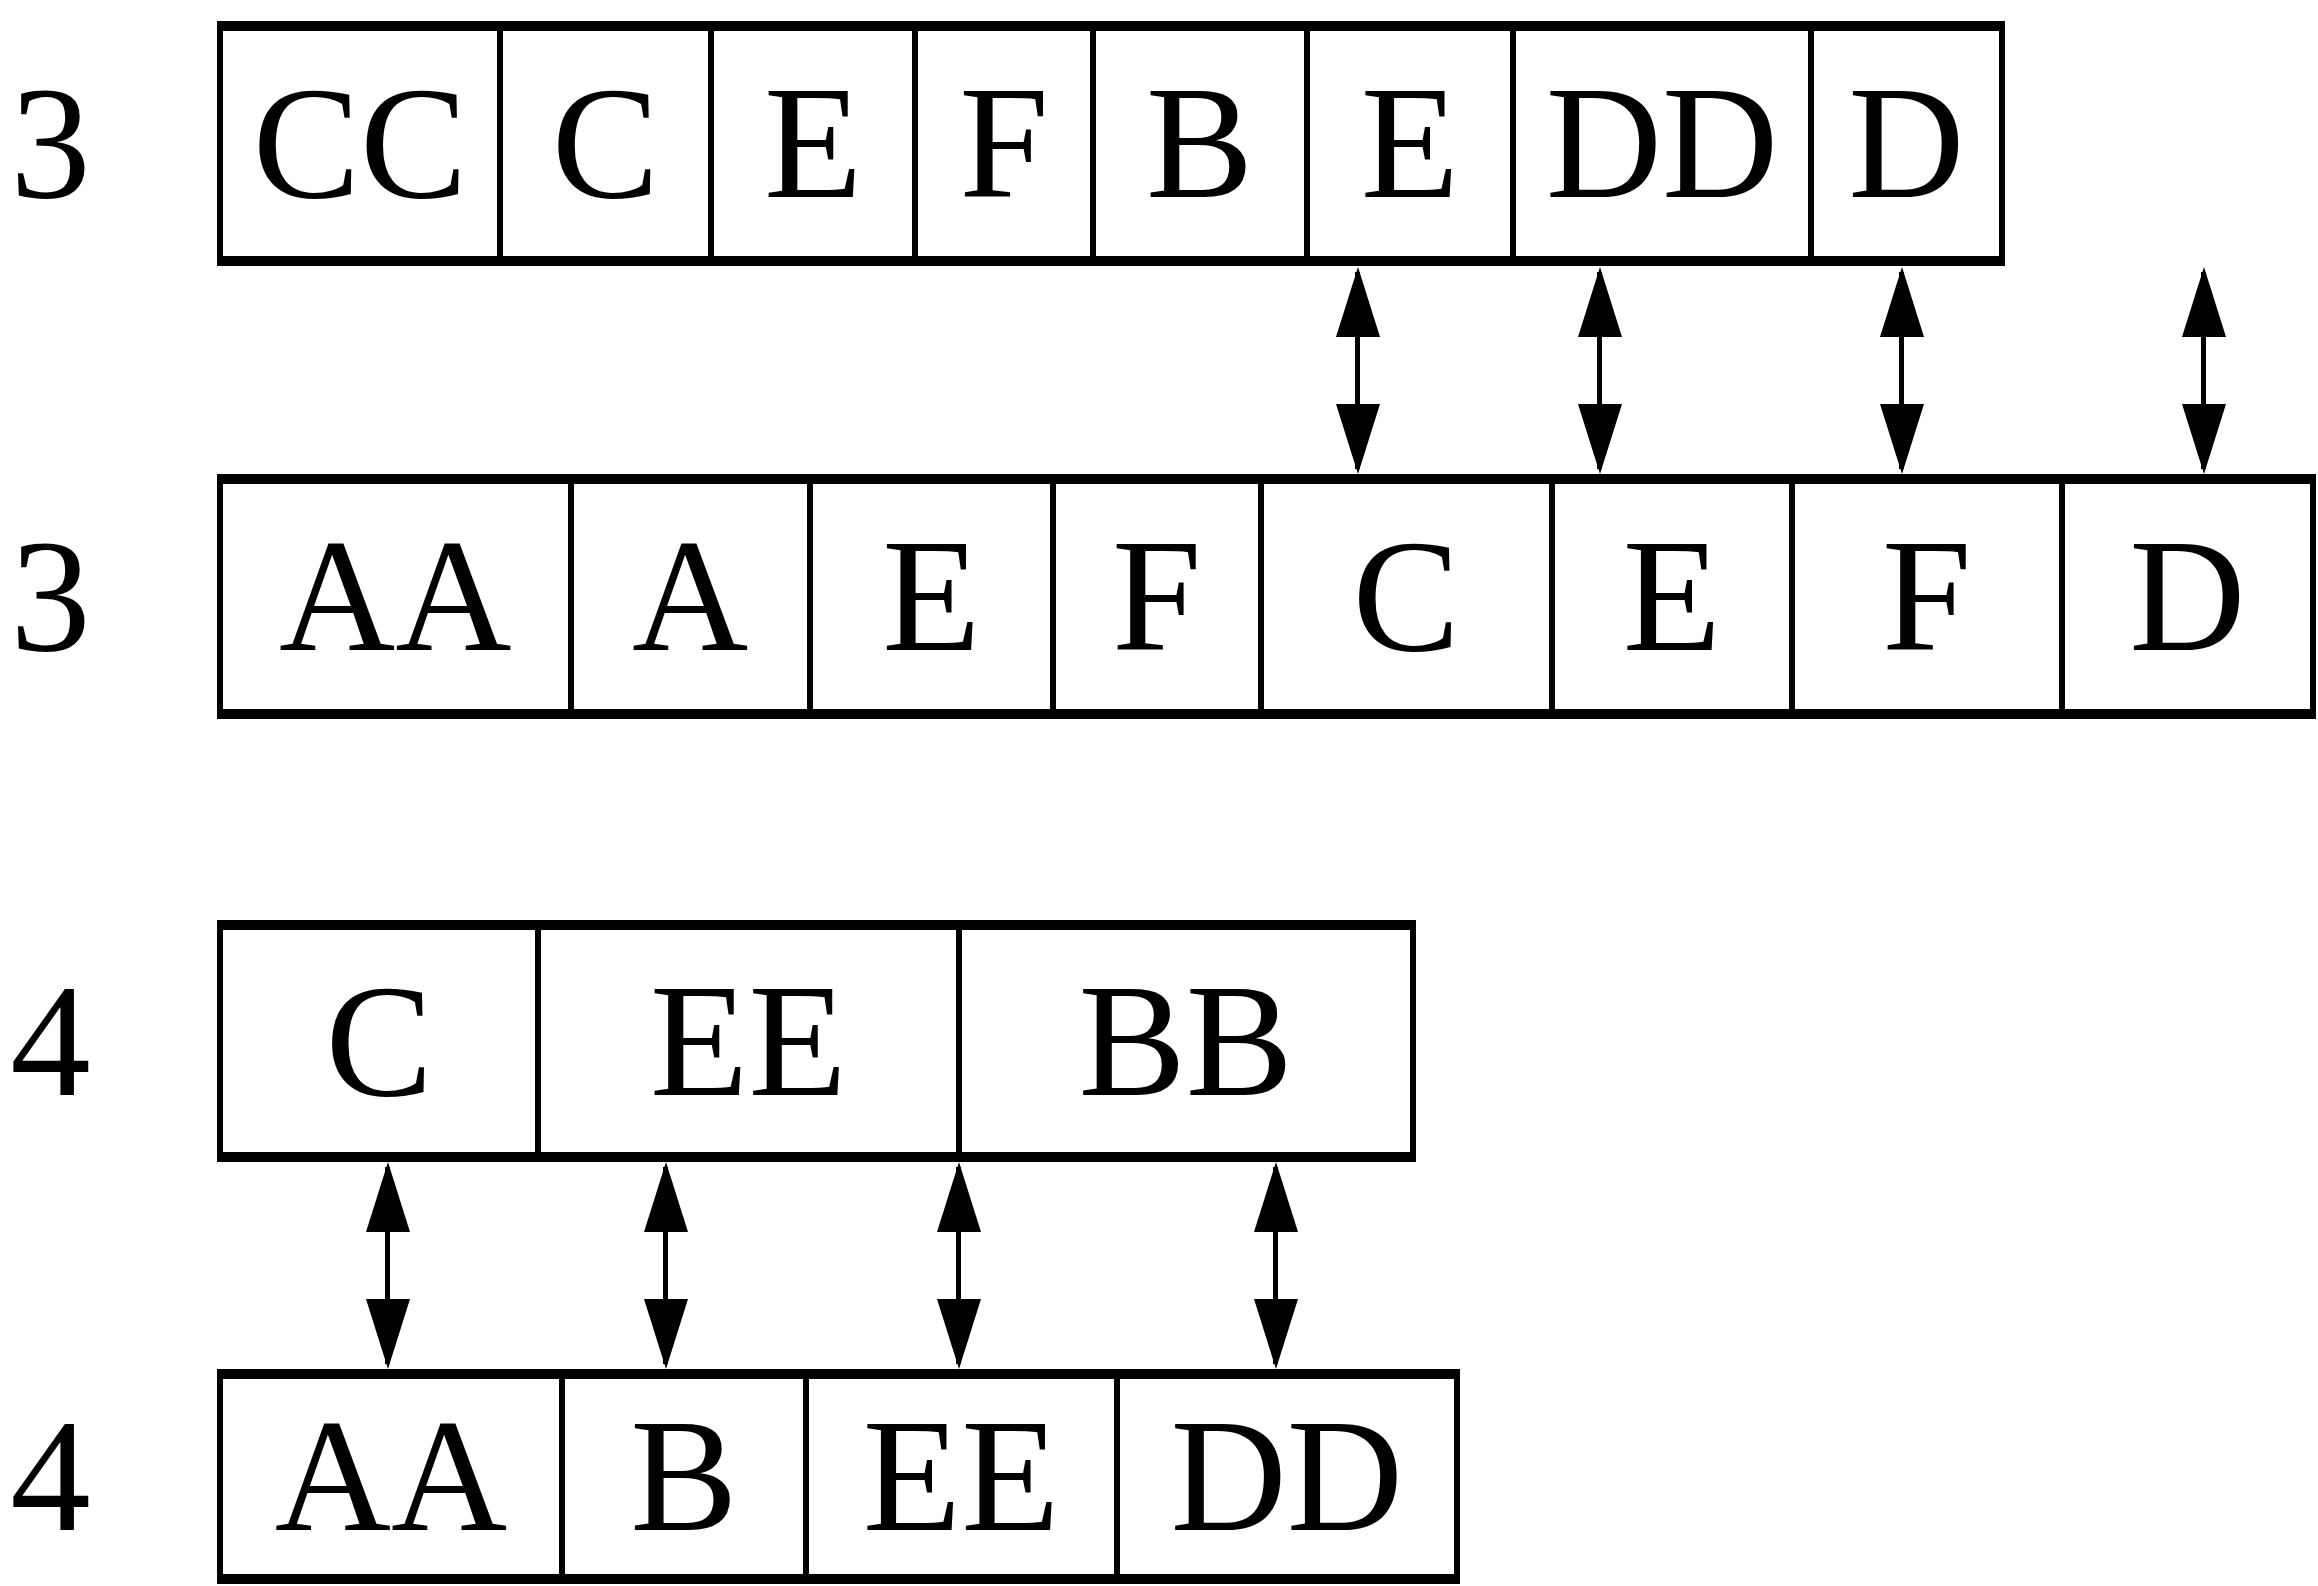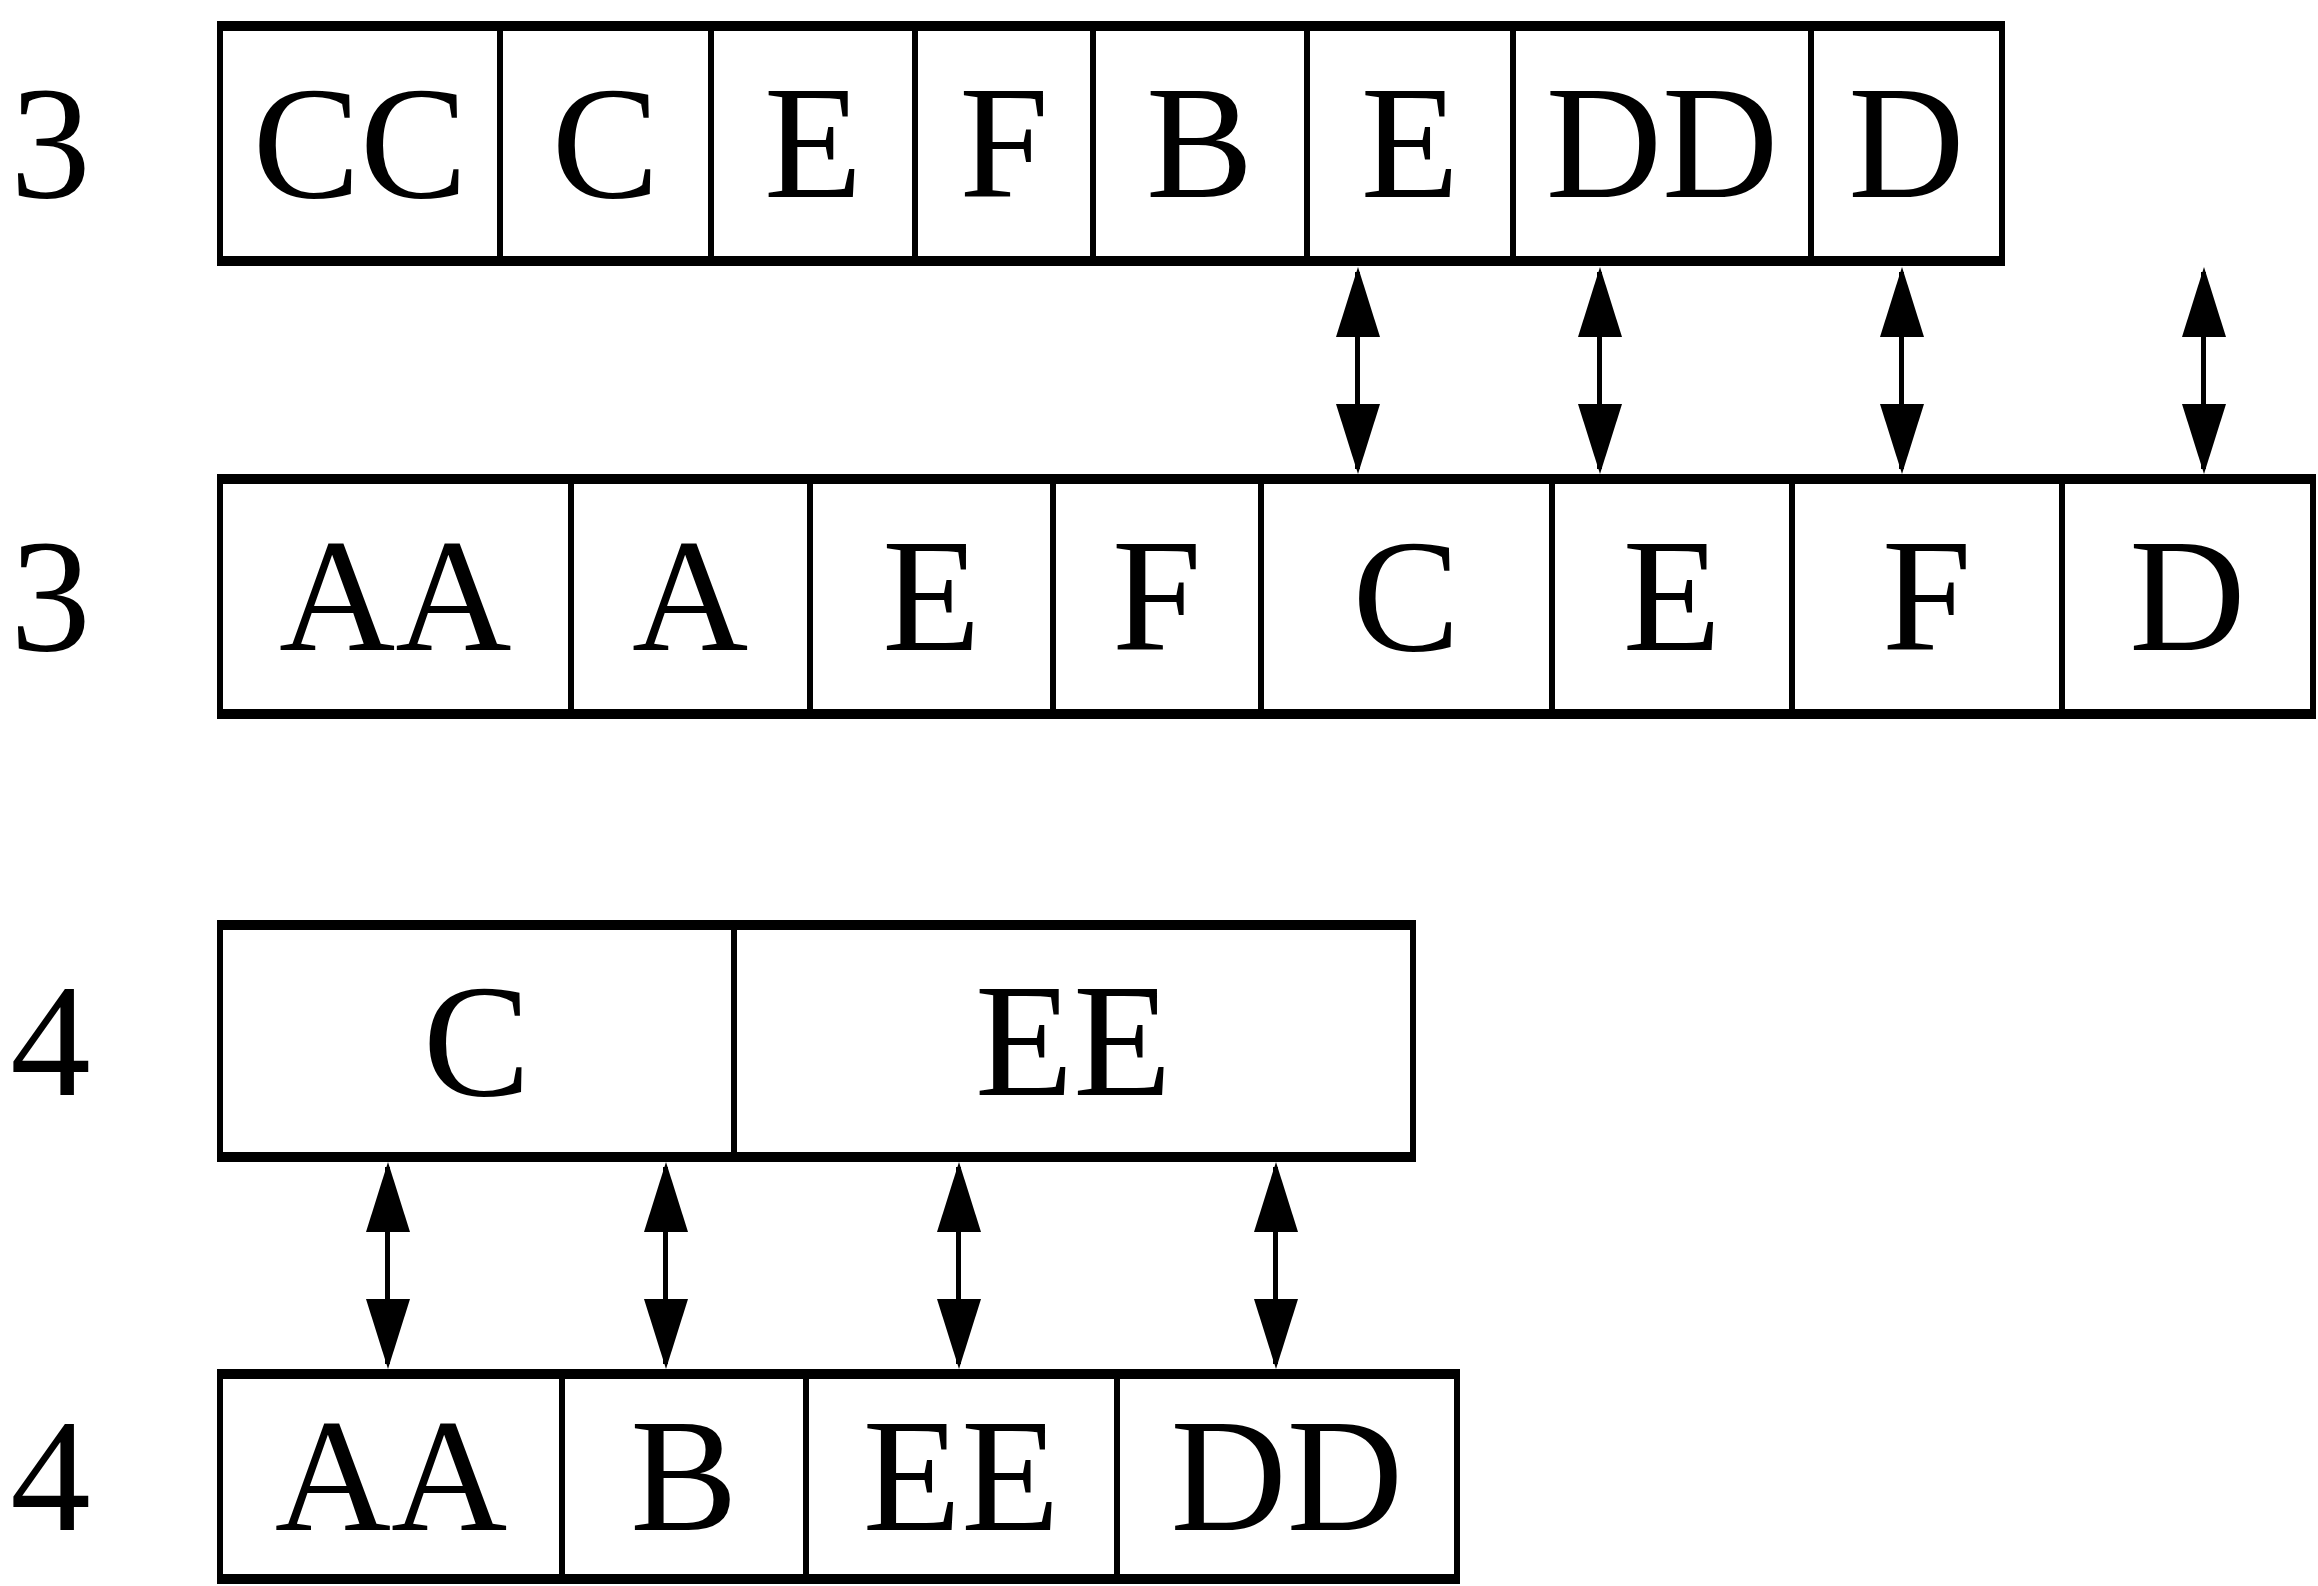--- a/index.html
+++ b/index.html
@@ -131,20 +131,21 @@
   <div class="link-arrow sec1-arrow" id="arr-1-3">
     <div class="arrow-head up"></div>
     <div class="arrow-shaft"></div>
     <div class="arrow-head down"></div>
   </div>
 
   <div class="row-label" id="label-4a">4</div>
   <div class="seq-row" id="row-4a">
     <div class="cell" style="flex:312 1 0">C</div>
     <div class="cell" style="flex:414 1 0">EE</div>
+    <div class="cell" style="flex:448 1 0">BB</div>
   </div>
 
   <div class="row-label" id="label-4b">4</div>
   <div class="seq-row" id="row-4b">
     <div class="cell" style="flex:452 1 0">AA</div>
     <div class="cell" style="flex:320 1 0">B</div>
     <div class="cell" style="flex:410 1 0">EE</div>
     <div class="cell" style="flex:450 1 0">DD</div>
   </div>
 

